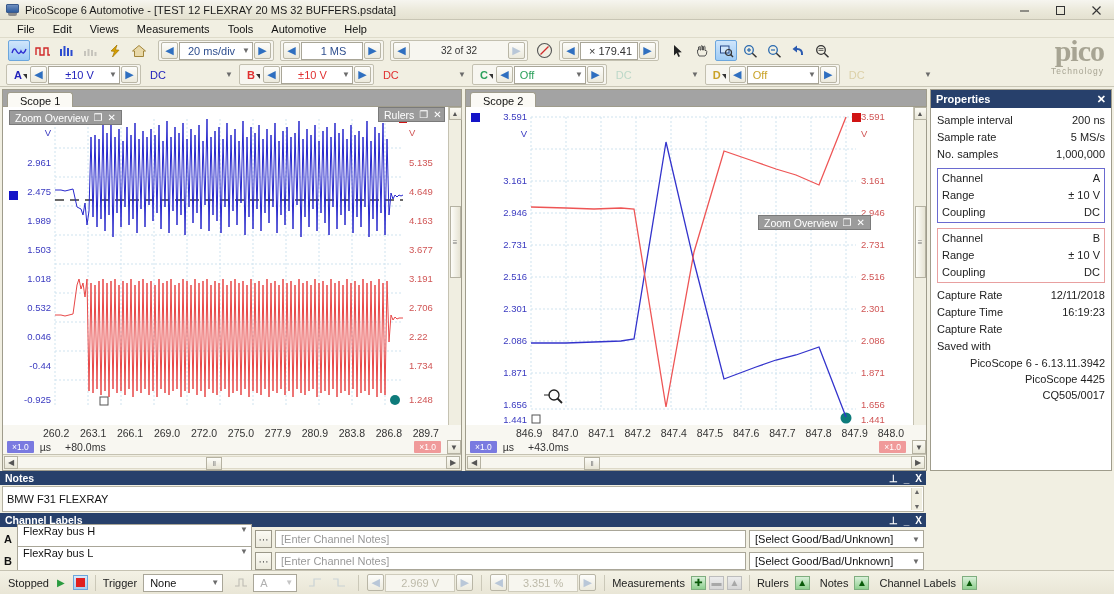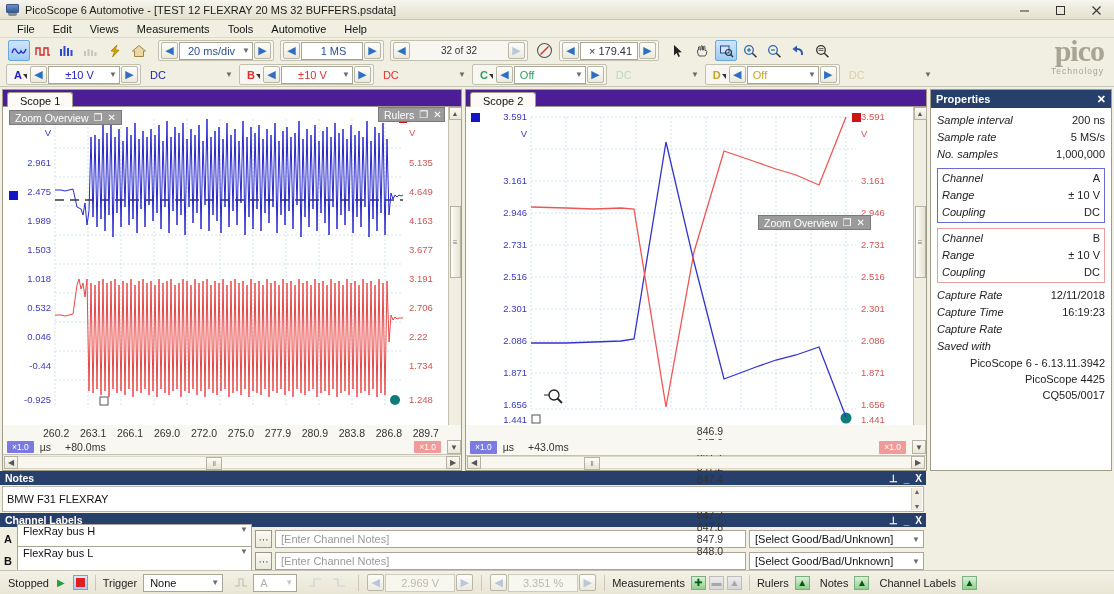--- a/index.html
+++ b/index.html
@@ -115,21 +115,21 @@
 
   .scopepanel {
     background: #f4f2e7;
     border: 1px solid #9f9c8c;
     display: flex; flex-direction: column;
     position: relative;
   }
   .sp1 { width: 460px; }
   .sp2 { width: 462px; margin-left: 3px; }
 
-  .tabrow { height: 18px; background:#4c1d95; position:relative; border-bottom:1px solid #9f9c8c; }
+  .tabrow { height: 18px; background:#a3a3a3; position:relative; border-bottom:1px solid #9f9c8c; }
   .tab {
     position:absolute; left:4px; top:2px; height:17px;
     padding: 0 12px; background:#fbfaf5;
     border:1px solid #9f9c8c; border-bottom:none;
     border-radius:3px 3px 0 0; display:flex; align-items:center;
     font-size:11px; color:#111;
   }
 
   .plotwrap { position:relative; flex:1; background:#fff; margin:0; }
   .plotsvg { display:block; }
@@ -182,21 +182,21 @@
     background:#fff; border:1px solid #9f9c8c;
     display:flex; flex-direction:column;
   }
   .props .phdr {
     height:18px; background:#27406b; color:#fff;
     display:flex; align-items:center; justify-content:space-between;
     padding:0 5px; font-size:11px; font-weight:bold;
   }
   .props .pbody { padding: 4px 6px; font-size:11px; color:#222; }
   .prow { display:flex; justify-content:space-between; line-height:17px; }
-  .prow .k { color:#222;font-style:italic; }
+  .prow .k { color:#222; }
   .prow .v { color:#222; }
   .pbox { border:1px solid #6a6ad0; margin:5px 0 4px 0; padding:1px 4px; }
   .pbox.red { border-color:#e8a0a0; }
   .pright { text-align:right; line-height:16px; }
 
   
   .dockhdr {
     height:14px; background:#27406b; color:#fff; font-size:10.5px; font-weight:bold;
     display:flex; align-items:center; justify-content:space-between; padding:0 4px 0 5px;
   }
@@ -728,21 +728,21 @@
         <span class="fw-btn">❐</span>
         <span class="fw-btn">✕</span>
       </div>
 
       <div class="vscroll">
         <div class="sbtn">▲</div>
         <div class="thumb">≡</div>
       </div>
     </div>
 
-    <div class="axisrow" style="justify-content:space-between;padding:0 22px 0 50px;flex-direction:column;">
+    <div class="axisrow" style="justify-content:space-between;padding:0 22px 0 50px;">
       <span>846.9</span>
       <span>847.0</span>
       <span>847.1</span>
       <span>847.2</span>
       <span>847.4</span>
       <span>847.5</span>
       <span>847.6</span>
       <span>847.7</span>
       <span>847.8</span>
       <span>847.9</span>

